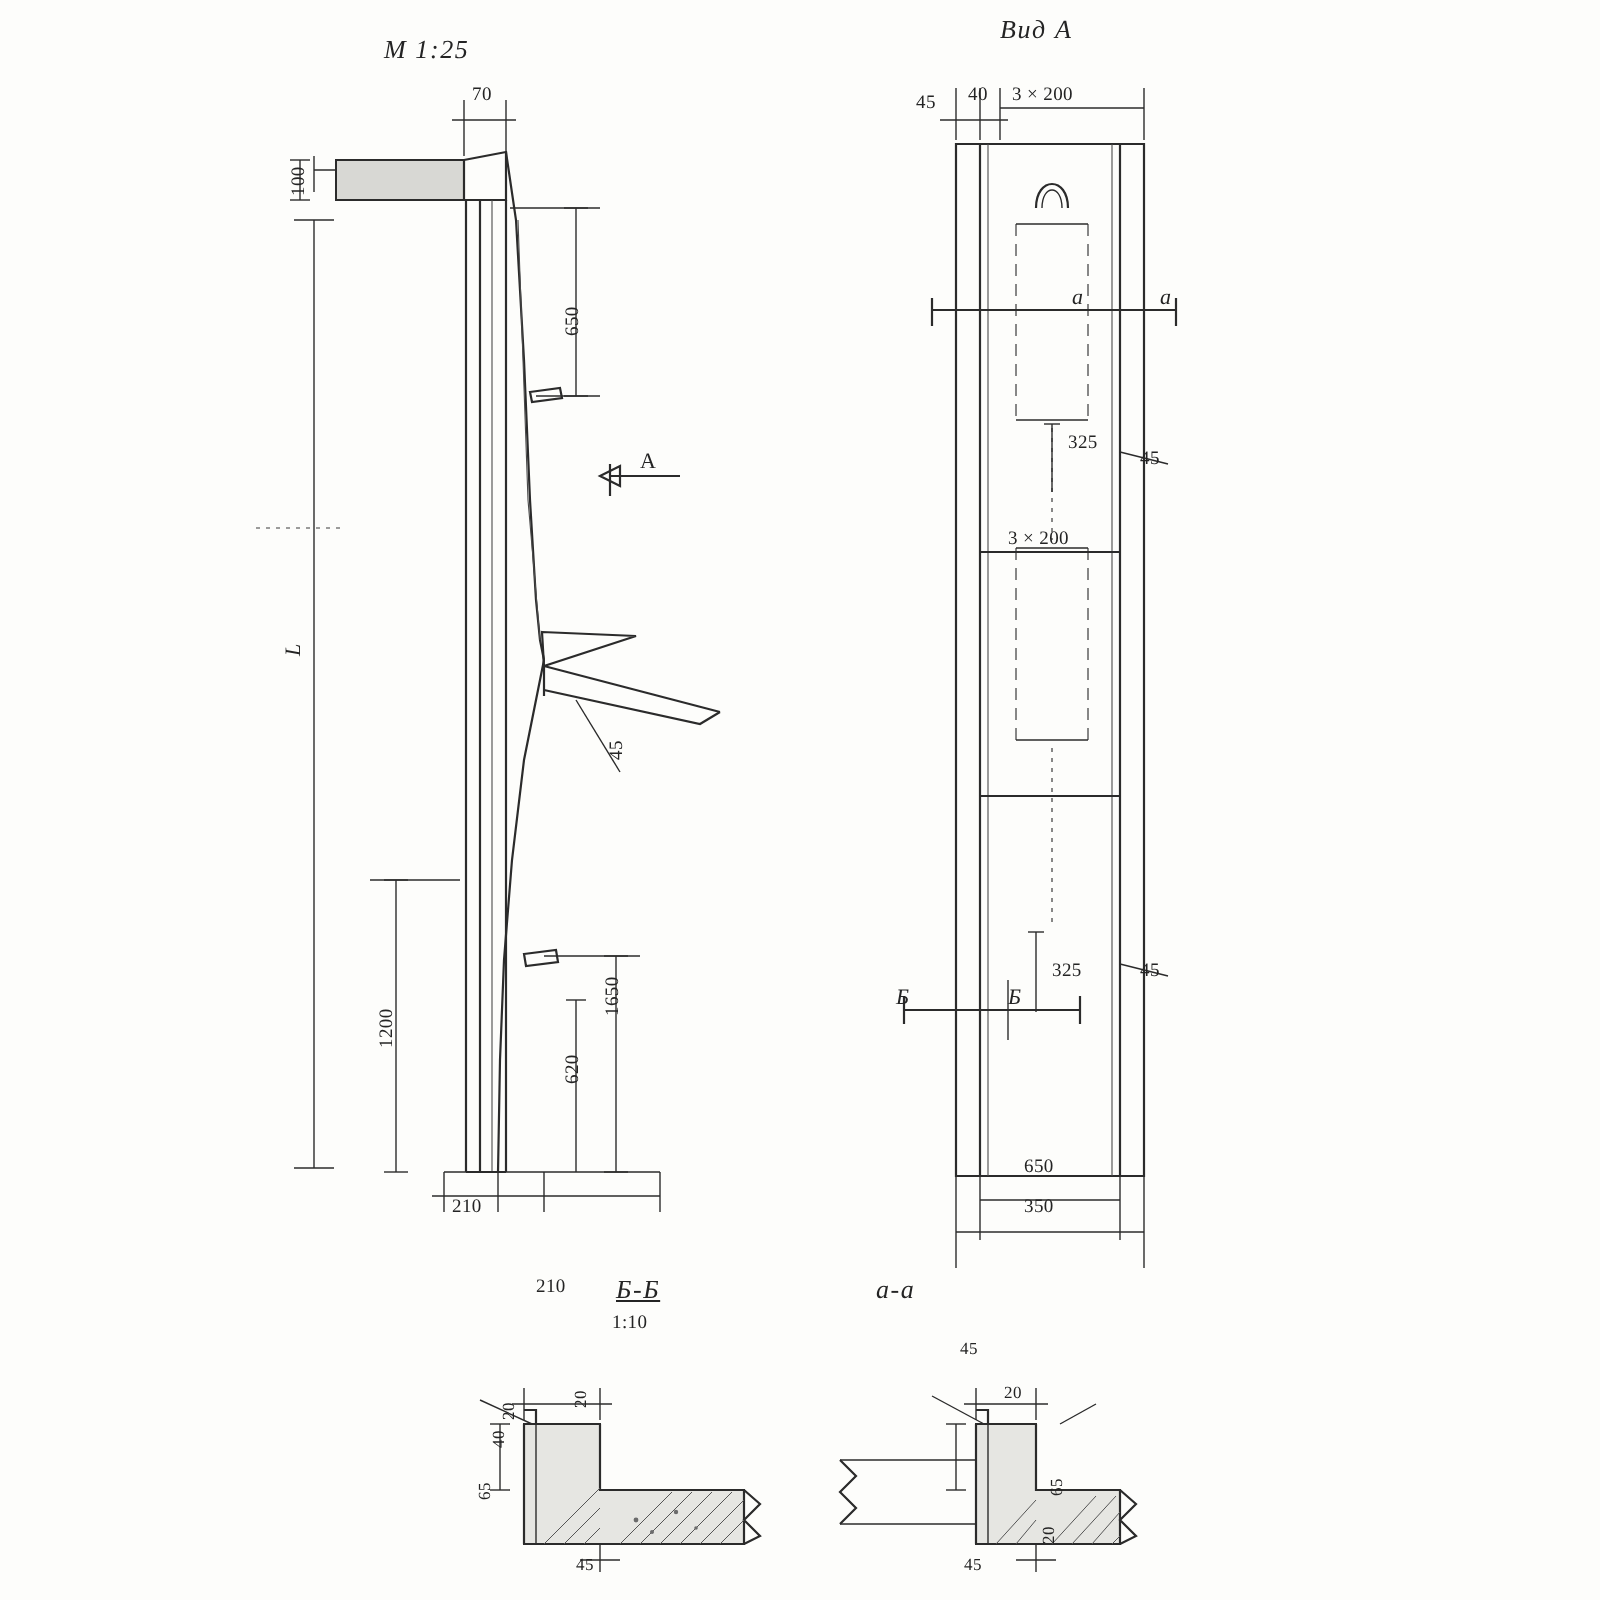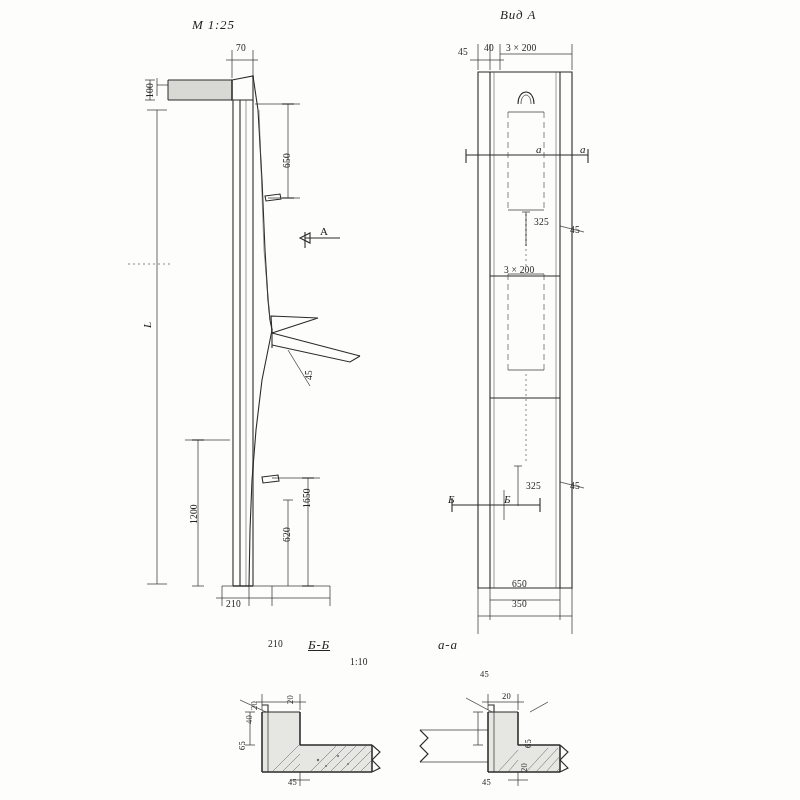--- a/index.html
+++ b/index.html
@@ -247,21 +247,21 @@
       <path class="ln-t" d="M466 698 L492 712"></path>
       <path class="ln-t" d="M530 712 L548 702"></path>
     </g>
 
   </svg>
   </div>
 
   <div class="lbl title" style="left:192px; top:18px;">М 1:25</div>
   <div class="lbl title" style="left:500px; top:8px;">Вид А</div>
   <div class="lbl title" style="left:308px; top:638px;text-decoration:underline;">Б-Б</div>
-  <div class="lbl small" style="left:306px; top:658px;margin-left:44px;">1:10</div>
+  <div class="lbl small" style="left:306px; top:658px;">1:10</div>
   <div class="lbl title" style="left:438px; top:638px;text-align:right;">а-а</div>
 
   <div class="lbl small rot90" style="left:146px; top:98px;">100</div>
   <div class="lbl small" style="left:236px; top:44px;">70</div>
   <div class="lbl small rot90" style="left:283px; top:168px;">650</div>
   <div class="lbl" style="left:320px; top:226px;">A</div>
   <div class="lbl italic rot90" style="left:142px; top:328px;">L</div>
   <div class="lbl small rot90" style="left:305px; top:380px;">45</div>
   <div class="lbl small rot90" style="left:190px; top:524px;">1200</div>
   <div class="lbl small rot90" style="left:303px; top:508px;">1650</div>

